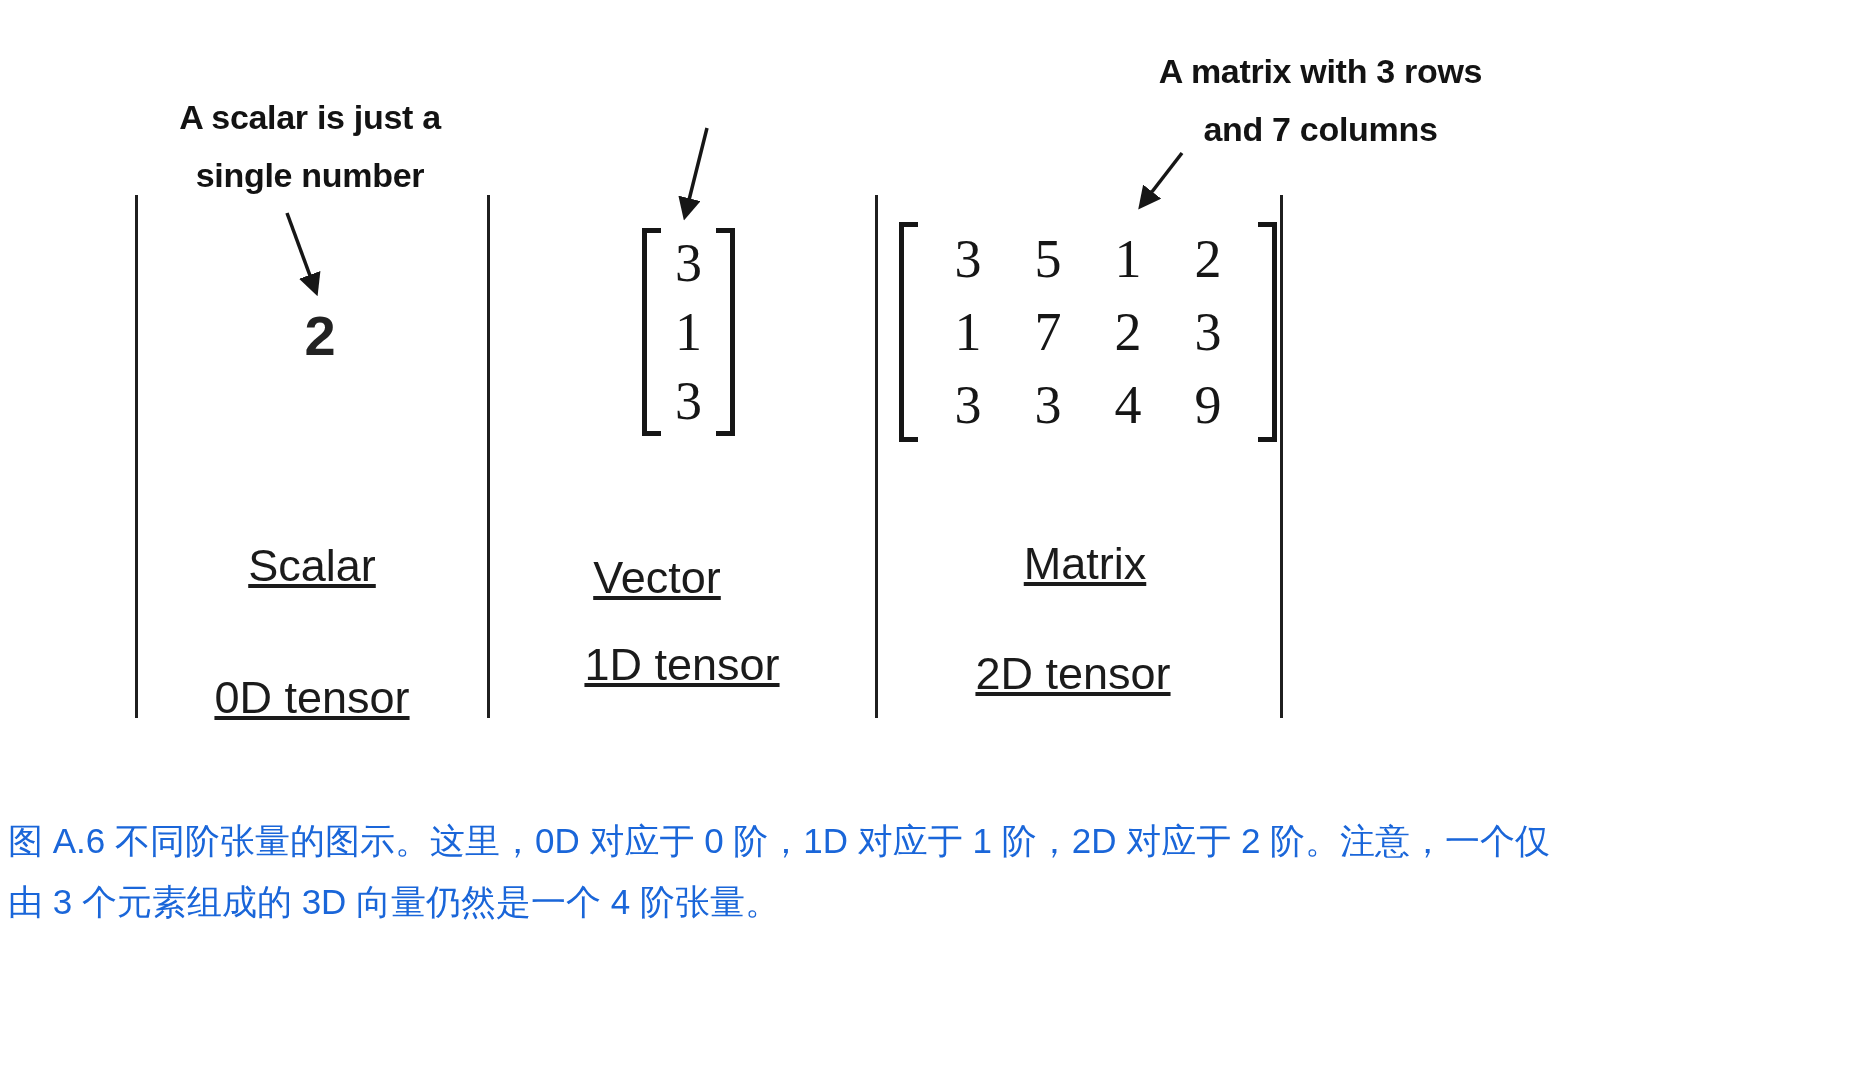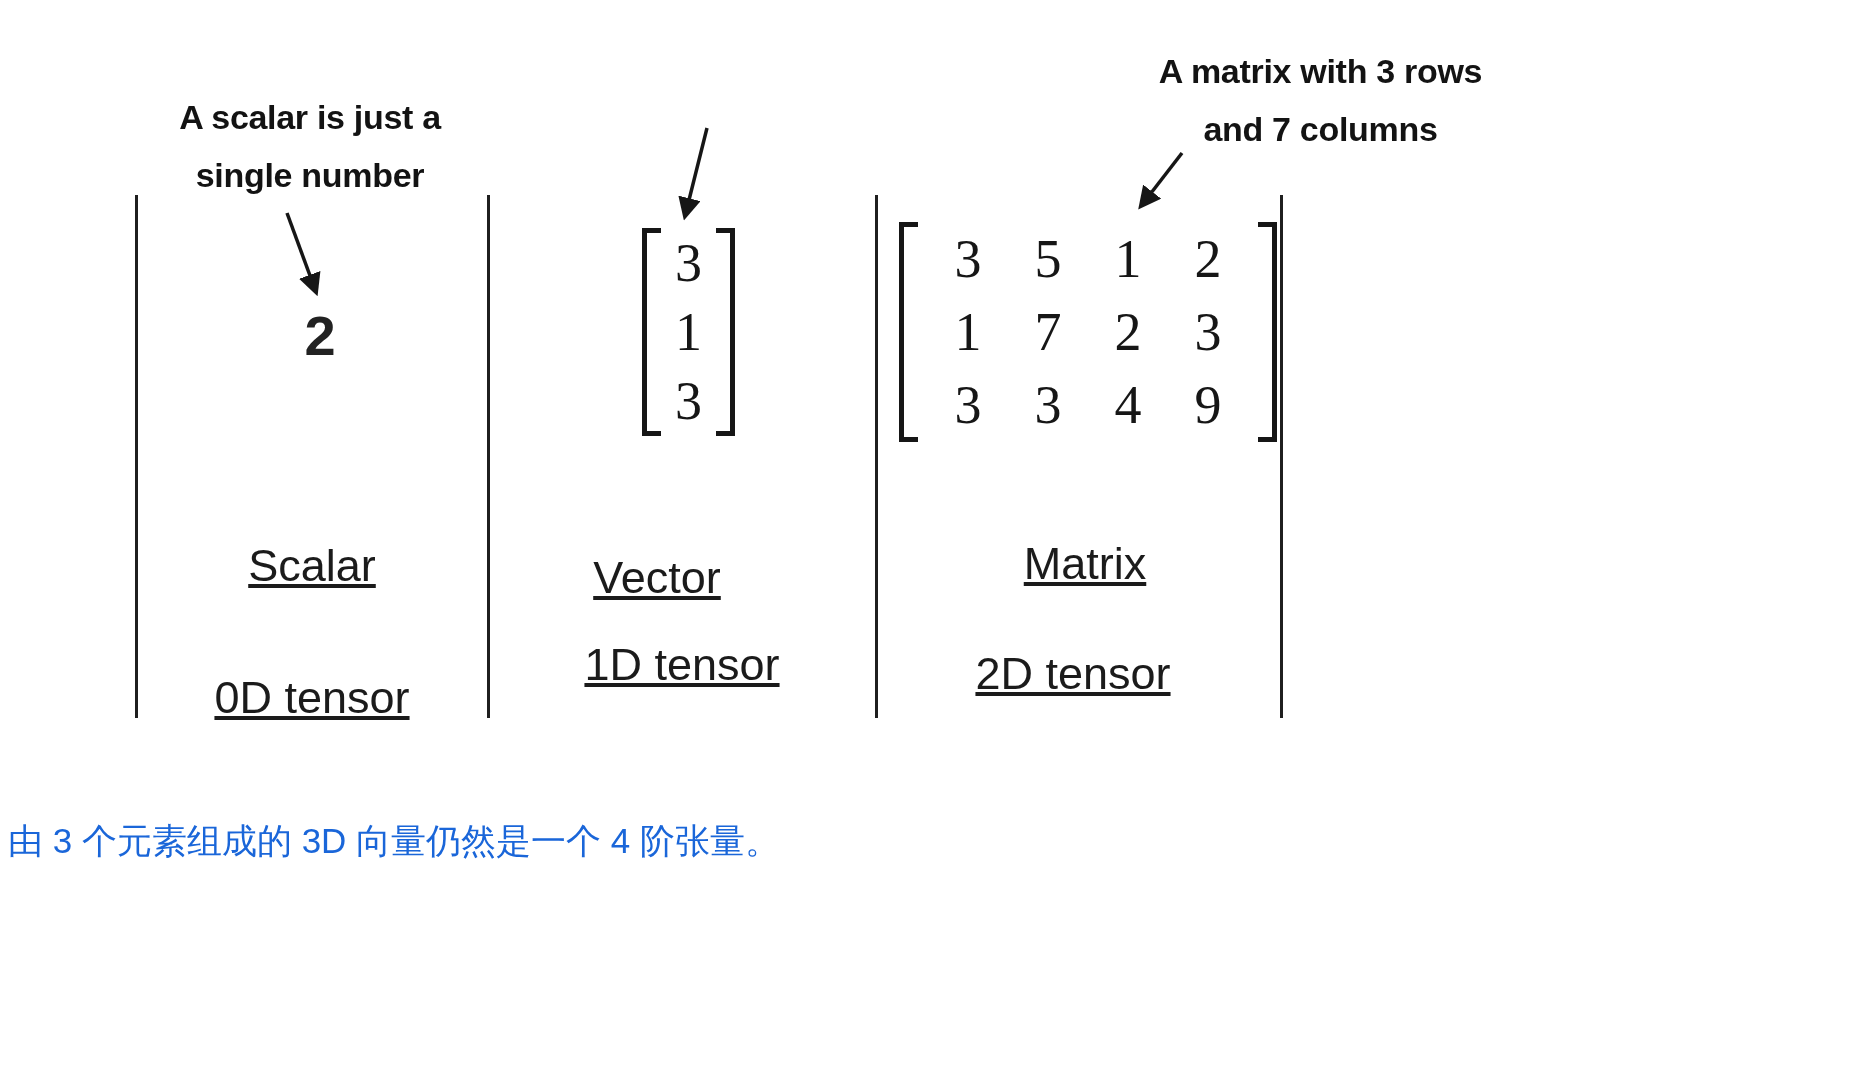--- a/index.html
+++ b/index.html
@@ -132,16 +132,17 @@
       <div class="num">3</div>
       <div class="num">4</div>
       <div class="num">9</div>
     </div>
     <div class="bracket b-right"></div>
   </div>
   <div class="lbl lbl-matrix">Matrix</div>
   <div class="lbl lbl-2d">2D tensor</div>
 
   <div class="caption" style="color: rgb(26, 102, 217);">
+    <div class="cap-line">图 A.6 不同阶张量的图示。这里，0D 对应于 0 阶，1D 对应于 1 阶，2D 对应于 2 阶。注意，一个仅</div>
     <div class="cap-line">由 3 个元素组成的 3D 向量仍然是一个 4 阶张量。</div>
   </div>
 
 </div>
 
 </body></html>

